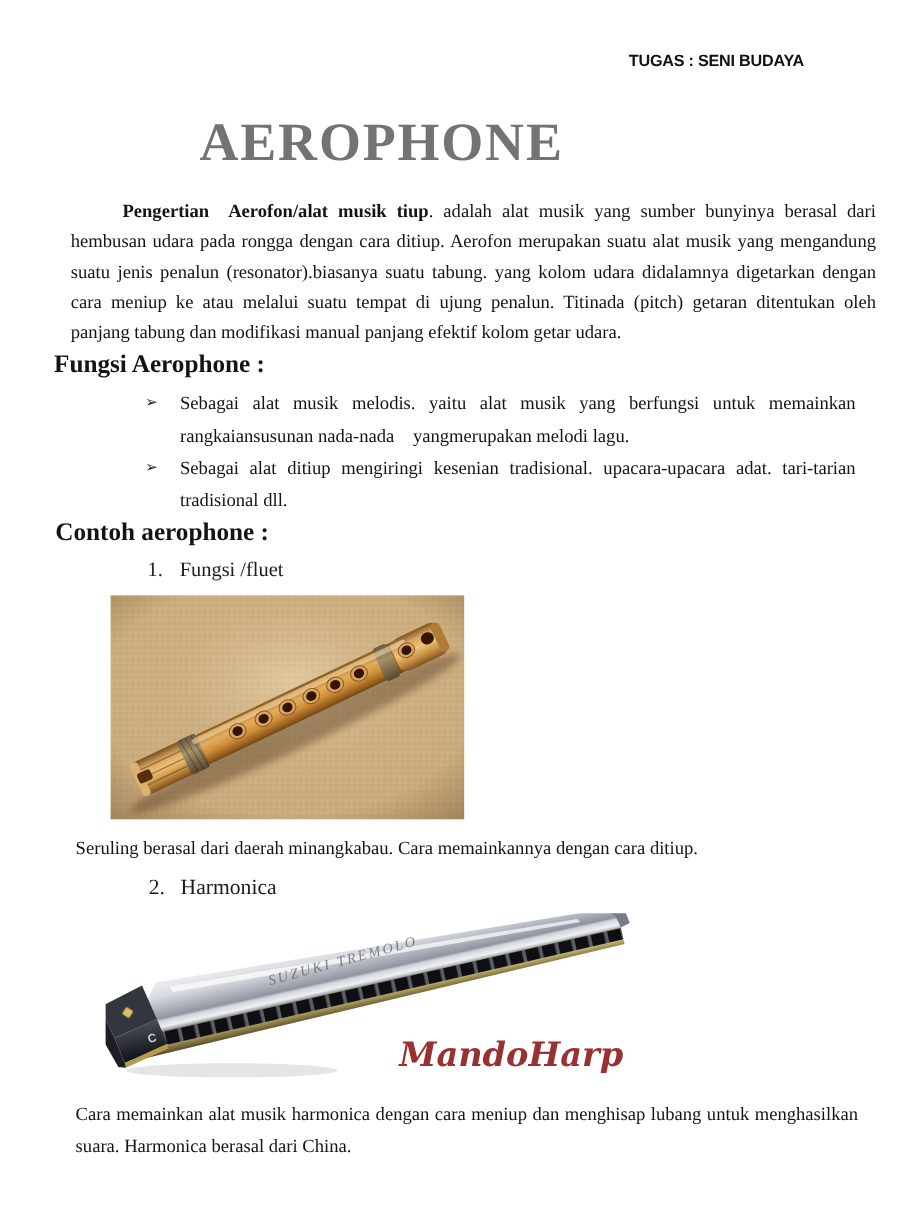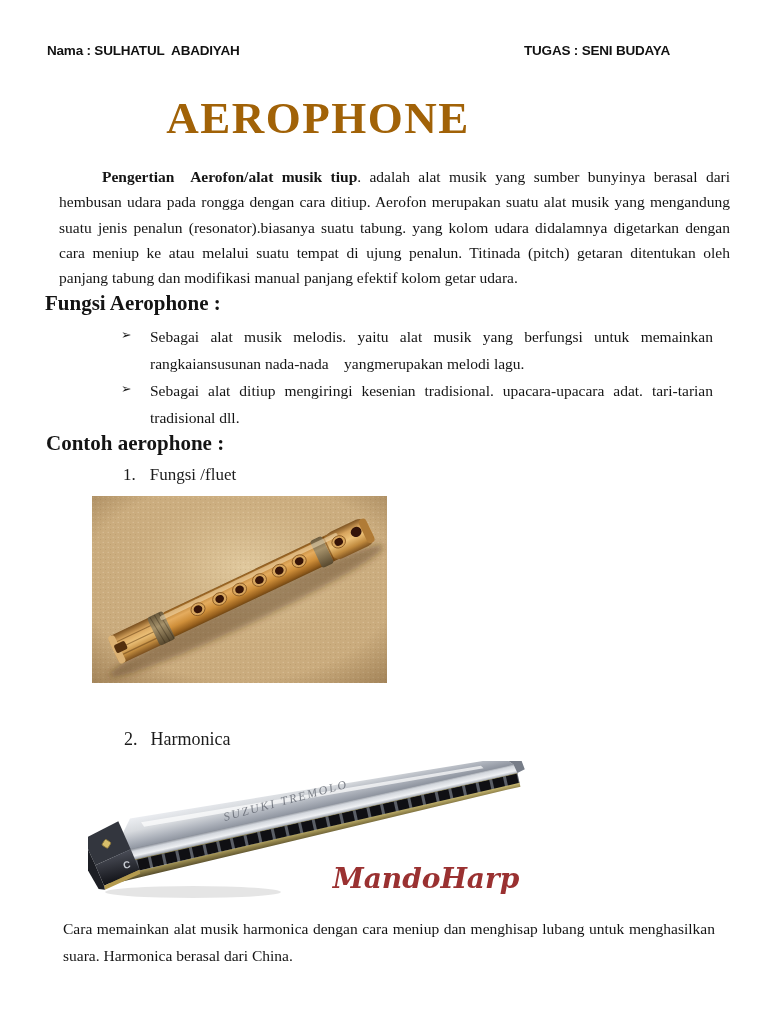--- a/index.html
+++ b/index.html
@@ -6,21 +6,21 @@
   body{width:768px;height:1024px;overflow:hidden;
        font-family:"Liberation Serif","DejaVu Serif",serif;color:#141414;}
   .page{position:absolute;left:0;top:0;width:768px;height:1024px;background:#ffffff;}
 
   .hdr{position:absolute;font-family:"Liberation Sans","DejaVu Sans",sans-serif;
        font-weight:700;font-size:13.5px;line-height:17px;color:#121212;letter-spacing:-0.2px;}
   .hdr-left{left:47px;top:42px;}
   .hdr-right{left:524px;top:42px;}
 
   .title{position:absolute;left:0;top:92px;width:636px;margin:0;text-align:center;
-         font-size:45px;font-weight:700;letter-spacing:1.5px;color:#a16207;
+         font-size:45px;font-weight:700;letter-spacing:1.5px;color:#737373;
          font-family:"Liberation Serif","DejaVu Serif",serif;}
 
   .intro{position:absolute;left:56px;top:161px;width:671px;margin:3px;
          font-size:15.5px;line-height:25.3px;text-align:justify;text-indent:43px;font-family:Liberation Serif, serif;}
 
   .heading{position:absolute;font-weight:700;font-size:21px;}
   .h-fungsi{left:45px;top:291px;}
   .h-contoh{left:46px;top:431px;}
 
   .bullets{position:absolute;left:121px;top:323px;width:592px;font-size:15.5px;}
@@ -47,21 +47,20 @@
   .engrave{font-family:"Liberation Serif",serif;font-style:italic;font-size:12px;
       fill:#5a5f69;opacity:0.75;letter-spacing:2px;}
   .keylbl{font-family:"Liberation Sans",sans-serif;font-weight:700;font-size:10px;fill:#c9cdd4;}
 </style>
 </head>
 <body>
 
 <div class="page">
 
   <div class="hdr hdr-left">
-    <div>Nama : SULHATUL&nbsp; ABADIYAH</div>
   </div>
   <div class="hdr hdr-right">TUGAS : SENI BUDAYA</div>
 
   <h1 class="title">AEROPHONE</h1>
 
   <p class="intro"><b>Pengertian&nbsp; Aerofon/alat musik tiup</b><span>. adalah alat musik yang sumber bunyinya berasal dari hembusan udara pada rongga dengan cara ditiup. Aerofon merupakan suatu alat musik yang mengandung suatu jenis penalun (resonator).biasanya suatu tabung. yang kolom udara didalamnya digetarkan dengan cara meniup ke atau melalui suatu tempat di ujung penalun. Titinada (pitch) getaran ditentukan oleh panjang tabung dan modifikasi manual panjang efektif kolom getar udara.</span></p>
 
   <div class="heading h-fungsi">Fungsi Aerophone :</div>
 
   <div class="bullets">
@@ -155,20 +154,21 @@
           <ellipse cx="64" cy="-1.5" rx="7.2" ry="6.2" fill="#d9a75f" stroke="#85551f" stroke-width="0.8"></ellipse>
           <ellipse cx="64" cy="-1.5" rx="4.4" ry="3.9" fill="#351307"></ellipse>
           <ellipse cx="108" cy="-2" rx="7" ry="6" fill="#d9a75f" stroke="#85551f" stroke-width="0.8"></ellipse>
           <ellipse cx="108" cy="-2" rx="4.3" ry="3.8" fill="#351307"></ellipse>
           <ellipse cx="128" cy="-3.5" rx="5.5" ry="5" fill="#33140a"></ellipse>
         </g>
       </g>
     </svg>
   </div>
 
+  <p class="caption cap1">Seruling berasal dari daerah minangkabau. Cara memainkannya dengan cara ditiup.</p>
 
   <div class="item-label il2">
     <span>2.</span>
     <span>Harmonica</span>
   </div>
 
   <div class="fig fig2">
     <svg viewBox="0 0 462 144">
       <defs>
         <linearGradient id="chromeTop" x1="0" y1="-46" x2="0" y2="-13" gradientUnits="userSpaceOnUse">

